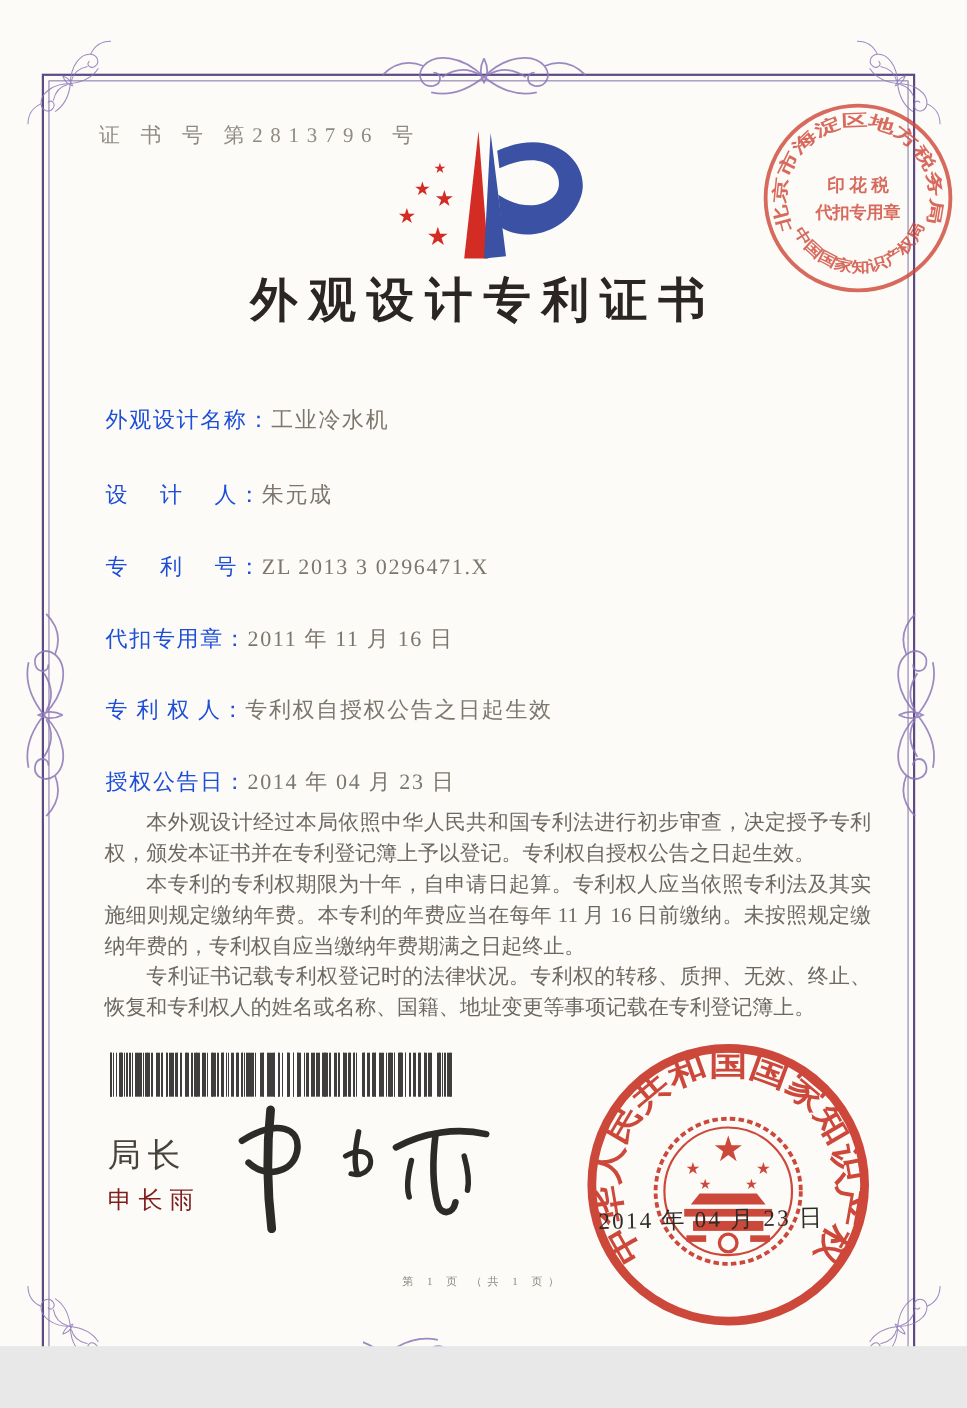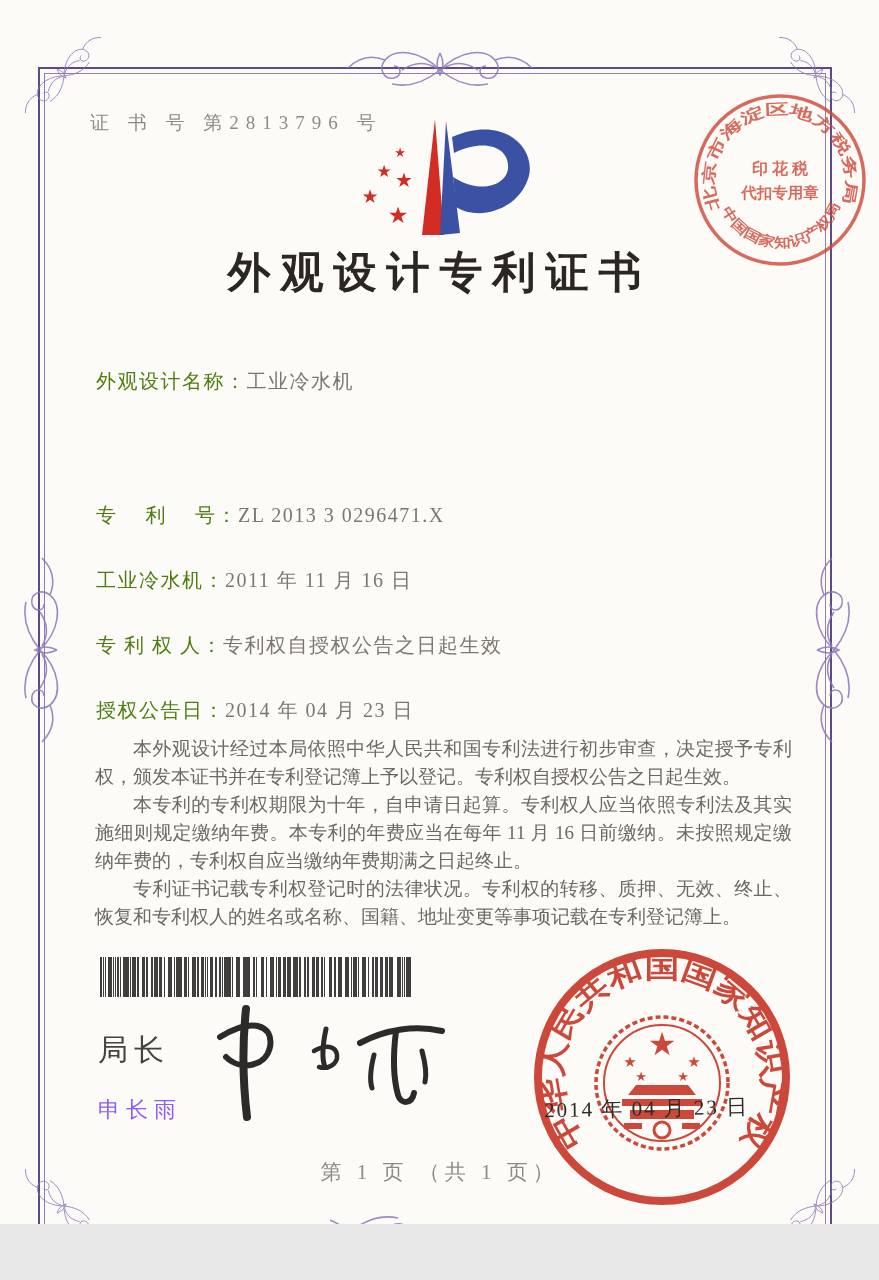--- a/index.html
+++ b/index.html
@@ -32,54 +32,54 @@
     position:absolute;left:0;top:244px;width:100%;
     text-align:center;font-size:43px;font-weight:700;
     letter-spacing:10px;color:#2b2624;
   }
   
   .field{
     position:absolute;left:96px;
     font-size:20px;color:#827b72;letter-spacing:1.5px;
     white-space:nowrap;
   }
-  .field .lab{color:#4d7c0f;}
+  .field .lab{color:#1d4ed8;}
   .field .val{color:#7d766d;}
   
   .body-text{
     position:absolute;left:95px;top:735px;width:697px;
     font-size:19px;line-height:28px;color:#6e6861;
     text-align:justify;
   }
   .body-text p{margin:0;text-indent:2em;}
   
   .barcode{
     position:absolute;left:100px;top:957px;width:312px;height:40px;
     background:
       repeating-linear-gradient(90deg,#262524 0 2px,#fff 2px 3px,#262524 3px 4px,#fff 4px 8px,#262524 8px 11px,#fff 11px 13px,#262524 13px 14px,#fff 14px 17px),
       repeating-linear-gradient(90deg,#262524 0 2px,#fff 2px 5px,#262524 5px 6px,#fff 6px 9px,#262524 9px 12px,#fff 12px 15px,#262524 15px 16px,#fff 16px 23px);
     background-blend-mode:darken;
     opacity:.88;
   }
   
   .sig-title{position:absolute;left:98px;top:1030px;font-size:30px;color:#47423c;letter-spacing:6px;}
-  .sig-name{position:absolute;left:98px;top:1076px;font-size:22px;color:#8b5cf6;letter-spacing:6px;margin-top:19px;}
+  .sig-name{position:absolute;left:98px;top:1076px;font-size:22px;color:#7f1d1d;letter-spacing:6px;}
   .sig-hand{position:absolute;left:190px;top:995px;width:280px;height:130px;}
   
   .office-seal{position:absolute;left:528px;top:943px;width:268px;height:268px;opacity:.92;}
   .seal-date{
     position:absolute;left:544px;top:1094px;width:260px;
     font-size:21px;color:#2e2a25;letter-spacing:2px;white-space:nowrap;
     transform:rotate(-1deg);
   }
   .tax-stamp{position:absolute;left:690px;top:90px;width:180px;height:180px;opacity:.8;}
   
   .footer{
     position:absolute;left:0;top:1158px;width:100%;text-align:center;
-    font-size:21px;color:#8f8a82;letter-spacing:5px;
+    font-size:10px;color:#8f8a82;letter-spacing:5px;
   }
 </style>
 </head>
 <body>
 
 <div class="page">
 
   <svg width="0" height="0" style="position:absolute" aria-hidden="true">
     <defs>
       <g id="fl" fill="none" stroke="#8d76b8" stroke-width="1.6" opacity="0.85">
@@ -133,25 +133,28 @@
     <text x="66" y="74" font-size="20" fill="#d22c24" text-anchor="middle">★</text>
     <text x="32" y="90" font-size="19" fill="#d22c24" text-anchor="middle">★</text>
     <text x="60" y="110" font-size="23" fill="#d22c24" text-anchor="middle">★</text>
   </svg>
 
   <div class="title">外观设计专利证书</div>
 
   <div class="field" style="top:368px">
     <span class="lab">外观设计名称：</span><span class="val">工业冷水机</span>
   </div>
+  <div class="field" style="top:436px">
+    <span class="lab">设　 计　 人：</span><span class="val">朱元成</span>
+  </div>
   <div class="field" style="top:502px">
     <span class="lab">专　 利　 号：</span><span class="val">ZL 2013 3 0296471.X</span>
   </div>
   <div class="field" style="top:567px">
-    <span class="lab">工业冷水机：</span><span class="val">2011 年 11 月 16 日</span>
+    <span class="lab">代扣专用章：</span><span class="val">2011 年 11 月 16 日</span>
   </div>
   <div class="field" style="top:632px">
     <span class="lab">专 利 权 人：</span><span class="val">专利权自授权公告之日起生效</span>
   </div>
   <div class="field" style="top:697px">
     <span class="lab">授权公告日：</span><span class="val">2014 年 04 月 23 日</span>
   </div>
 
   <div class="body-text">
     <p>本外观设计经过本局依照中华人民共和国专利法进行初步审查，决定授予专利权，颁发本证书并在专利登记簿上予以登记。专利权自授权公告之日起生效。</p>

